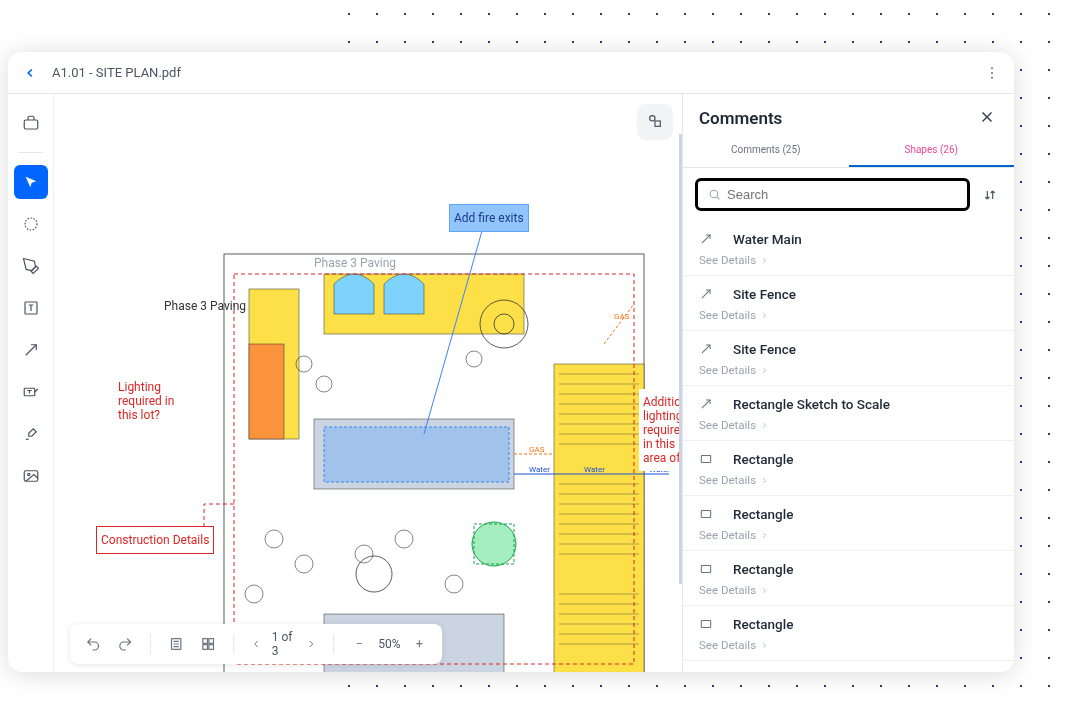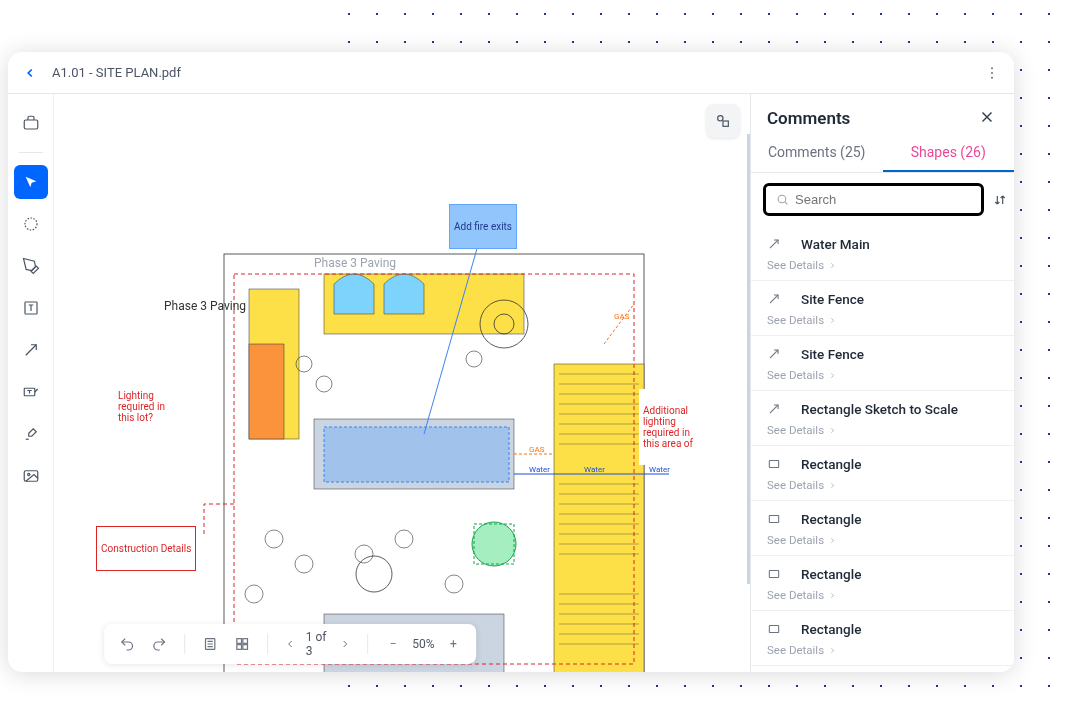--- a/index.html
+++ b/index.html
@@ -23,44 +23,44 @@
 .canvas-area { flex: 1; position: relative; background: #fff; overflow: hidden; }
 .canvas-inner { position: absolute; inset: 0; }
 
 .float-btn { position: absolute; right: 10px; top: 10px; width: 34px; height: 34px; border-radius: 8px; background: #f3f4f6; display: flex; align-items: center; justify-content: center; color: #4b5563; box-shadow: 0 1px 3px rgba(0,0,0,0.1); cursor: pointer; }
 
 .bottom-bar { position: absolute; bottom: 8px; left: 50%; transform: translateX(-80%); display: flex; align-items: center; gap: 12px; background: #fff; padding: 6px 10px; border-radius: 8px; box-shadow: 0 1px 6px rgba(0,0,0,0.1); font-size: 12px; color: #4b5563; }
 .bb-group { display: flex; align-items: center; gap: 6px; }
 .bb-btn { width: 26px; height: 26px; display: flex; align-items: center; justify-content: center; border-radius: 4px; cursor: pointer; color: #6b7280; }
 .bb-sep { width: 1px; height: 20px; background: #e5e7eb; }
 
-.right-panel { width: 264px; border-left: 1px solid #e5e7eb; display: flex; flex-direction: column; background: #fff; justify-content: space-between; }
+.right-panel { width: 332px; border-left: 1px solid #e5e7eb; display: flex; flex-direction: column; background: #fff; justify-content: space-between; }
 .panel-header { display: flex; align-items: center; padding: 14px 16px 6px; }
 .panel-title { font-size: 17px; font-weight: 600; color: #1f2937; flex: 1; }
 .panel-close { width: 20px; height: 20px; cursor: pointer; color: #374151; }
 
 .tabs { display: flex; border-bottom: 1px solid #e5e7eb; }
-.tab { flex: 1; text-align: center; padding: 10px 16px; font-size: 14px; color: #6b7280; cursor: pointer; border-bottom: 2px solid transparent; }
+.tab { flex: 1; text-align: center; padding: 10px 16px; font-size: 10px; color: #6b7280; cursor: pointer; border-bottom: 2px solid transparent; }
 .tab.active { color: #ec4899; border-bottom-color: #0066cc; font-weight: 400; }
 
 .search-row { display: flex; align-items: center; padding: 10px 12px; gap: 8px; }
 .search-box { flex: 1; display: flex; align-items: center; border: 3px solid #000000; border-radius: 6px; padding: 6px 10px; gap: 6px; }
 .search-box input { border: none; outline: none; flex: 1; font-size: 13px; color: #374151; }
 .sort-btn { width: 24px; height: 24px; display: flex; align-items: center; justify-content: center; color: #4b5563; cursor: pointer; }
 
 .shape-list { flex: 1; overflow-y: auto; }
 .shape-item { border-bottom: 1px solid #f0f0f0; padding: 10px 16px 8px; }
 .shape-title-row { display: flex; align-items: center; gap: 20px; }
 .shape-icon { width: 14px; height: 14px; color: #6b7280; flex-shrink: 0; }
 .shape-name { font-size: 13.5px; font-weight: 500; color: #1f2937; }
 .shape-details { margin-top: 6px; font-size: 11.5px; color: #9ca3af; display: flex; align-items: center; gap: 4px; cursor: pointer; }
 
 
 .plan-svg { position: absolute; left: 20px; top: 50px; }
-.callout { position: absolute; font-size: 10px; padding: 16px 4px; border: 1px solid; }
+.callout { position: absolute; font-size: 12px; padding: 6px 4px; border: 1px solid; }
 .callout.red { color: #dc2626; border-color: #dc2626; background: #fff; }
 .callout.blue { background: #93c5fd; border-color: #60a5fa; color: #1e3a8a; }
 
 .dots-bg { position: absolute; right: 0; top: 0; width: 740px; height: 710px; background-image: radial-gradient(#1e3a8a 1.5px, transparent 1.5px); background-size: 28px 28px; z-index: -1; }
 
 .scroll-hint { position: absolute; left: 0; top: 0; width: 3px; height: 450px; background: #cbd5e1; }
 
 svg { display: block; }
 </style>
 </head>

